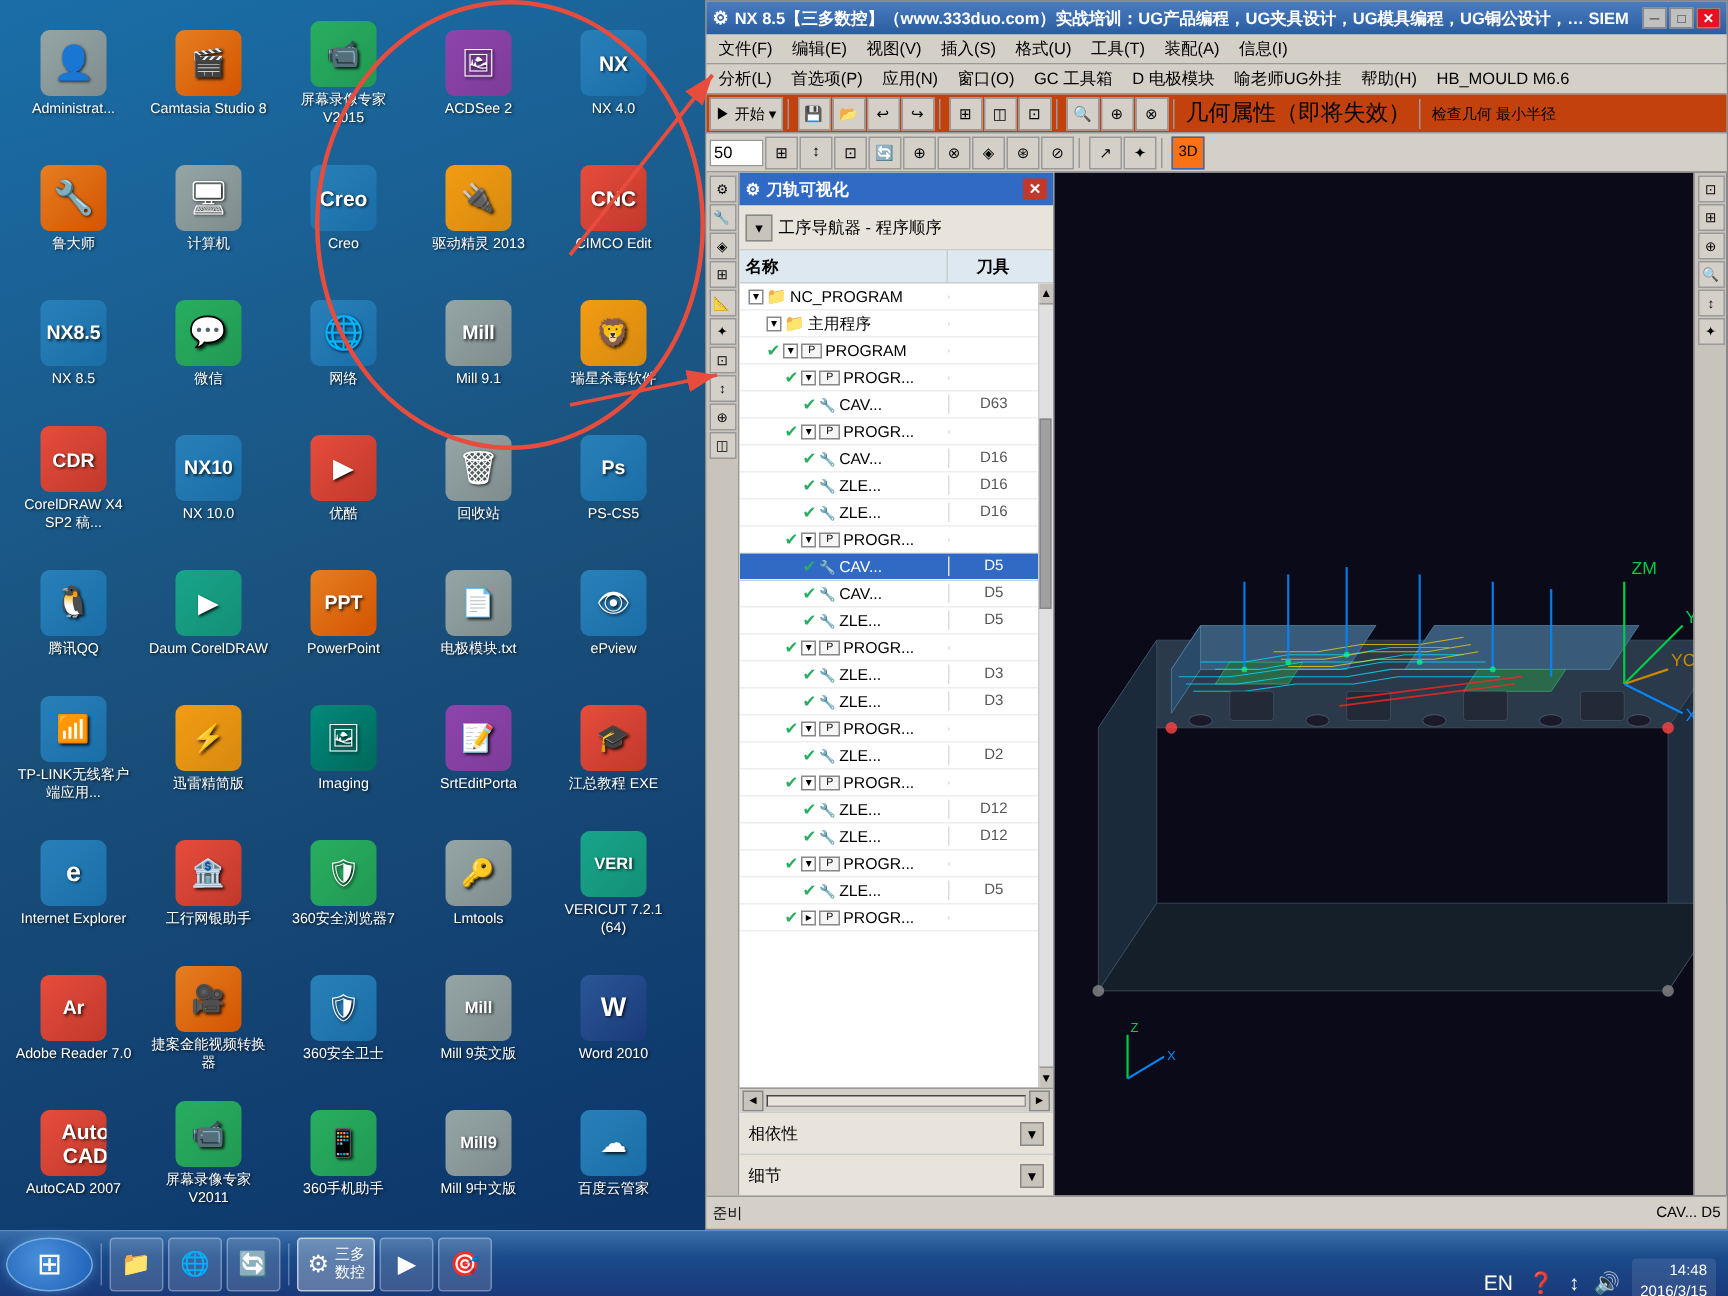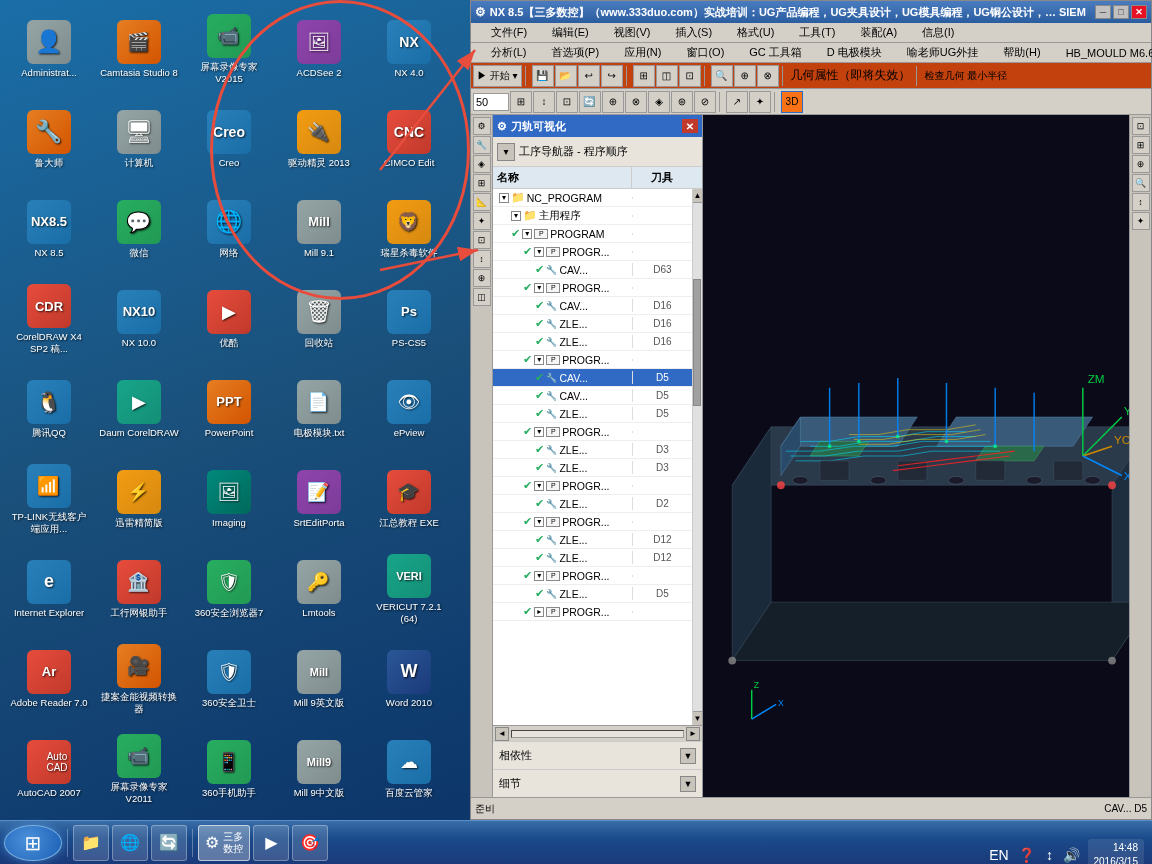--- a/index.html
+++ b/index.html
@@ -147,21 +147,20 @@
       padding: 0 2px;
       border-bottom: 1px solid #999;
       flex-shrink: 0;
       gap: 1px;
     }
     .menu-item {
       padding: 16px 6px;
       font-size: 11px;
       cursor: pointer;
       white-space: nowrap;
-      margin-left: 12px;
     }
 
     .nx-toolbar {
       height: 26px;
       background: #c2410c;
       display: flex;
       align-items: center;
       padding: 0 2px;
       border-bottom: 1px solid #999;
       flex-shrink: 0;
@@ -749,21 +748,21 @@
     <div class="desktop-icon">
       <div class="icon-img icon-gray" style="font-size:11px; color:white; font-weight:bold;">Mill</div>
       <span class="icon-label">Mill 9英文版</span>
     </div>
     <div class="desktop-icon">
       <div class="icon-img icon-blue" style="font-size:18px; color:white; font-weight:bold; background:linear-gradient(135deg,#2b5797,#1a3a7a);">W</div>
       <span class="icon-label">Word 2010</span>
     </div>
 
     <div class="desktop-icon">
-      <div class="icon-img icon-red" style="font-size:10px; color:white; font-weight:normal;padding-left:16px;">Auto CAD</div>
+      <div class="icon-img icon-red" style="font-size:14px; color:white; font-weight:bold;padding-left:16px;">Auto CAD</div>
       <span class="icon-label">AutoCAD 2007</span>
     </div>
     <div class="desktop-icon">
       <div class="icon-img icon-green" style="font-size:18px;">📹</div>
       <span class="icon-label">屏幕录像专家 V2011</span>
     </div>
     <div class="desktop-icon">
       <div class="icon-img icon-green" style="font-size:18px;">📱</div>
       <span class="icon-label">360手机助手</span>
     </div>
@@ -824,21 +823,21 @@
       <div class="tb-btn">↪</div>
       <div class="tb-separator"></div>
       <div class="tb-btn">⊞</div>
       <div class="tb-btn">◫</div>
       <div class="tb-btn">⊡</div>
       <div class="tb-separator"></div>
       <div class="tb-btn">🔍</div>
       <div class="tb-btn">⊕</div>
       <div class="tb-btn">⊗</div>
       <div class="tb-separator"></div>
-      <div style="font-size:12px; padding:0 2px;">几何属性（即将失效）</div>
+      <div style="font-size:15px; padding:0 2px;">几何属性（即将失效）</div>
       <div class="tb-separator"></div>
       <div style="font-size:10px; padding:0 2px;">检查几何 最小半径</div>
     </div>
 
     <div class="nx-toolbar2">
       <input type="text" style="width: 36px; height: 18px; font-size: 11px; border: 1px solid rgb(153, 153, 153); padding: 0px 2px;" value="50">
       <div class="tb-btn">⊞</div>
       <div class="tb-btn">↕</div>
       <div class="tb-btn">⊡</div>
       <div class="tb-btn">🔄</div>

